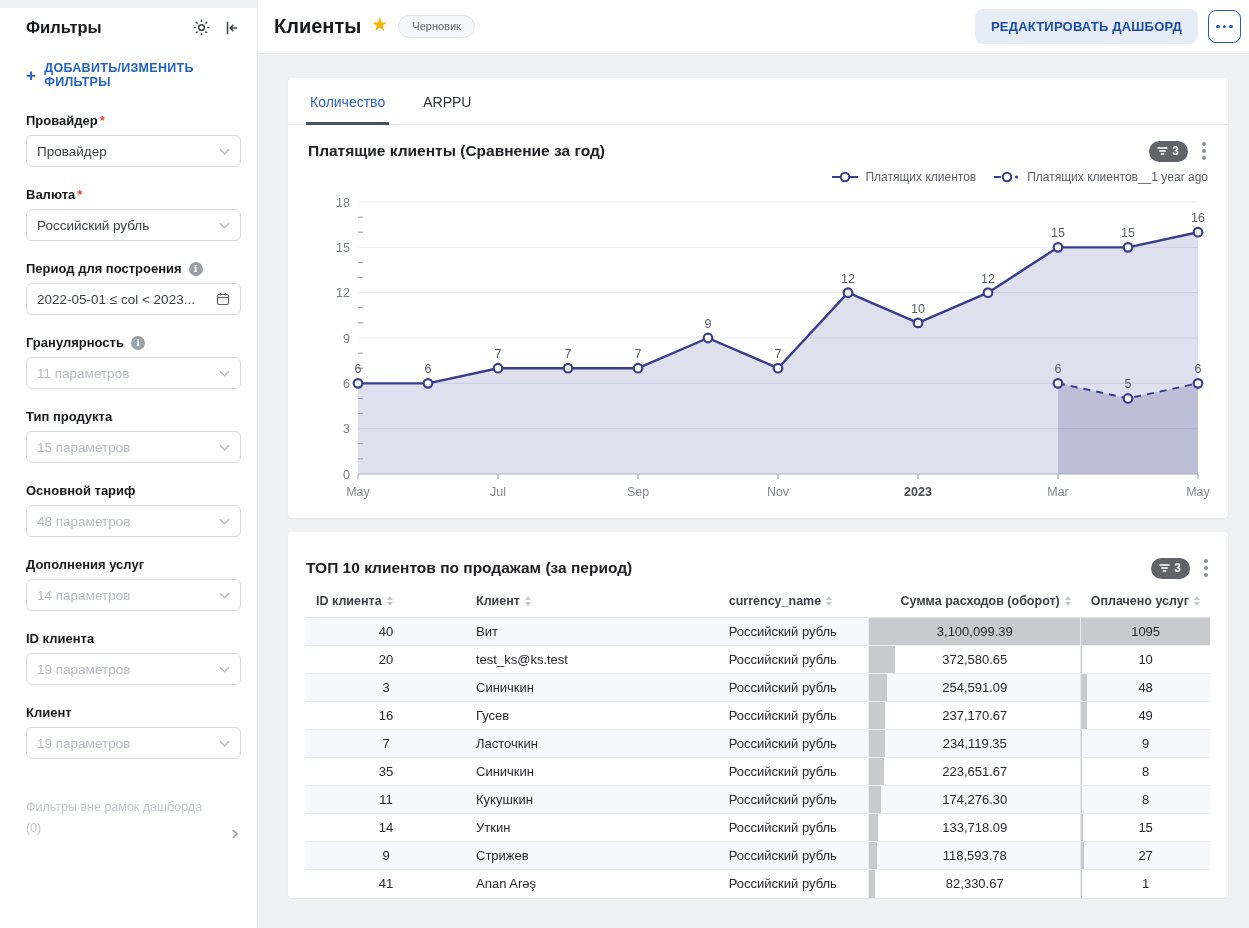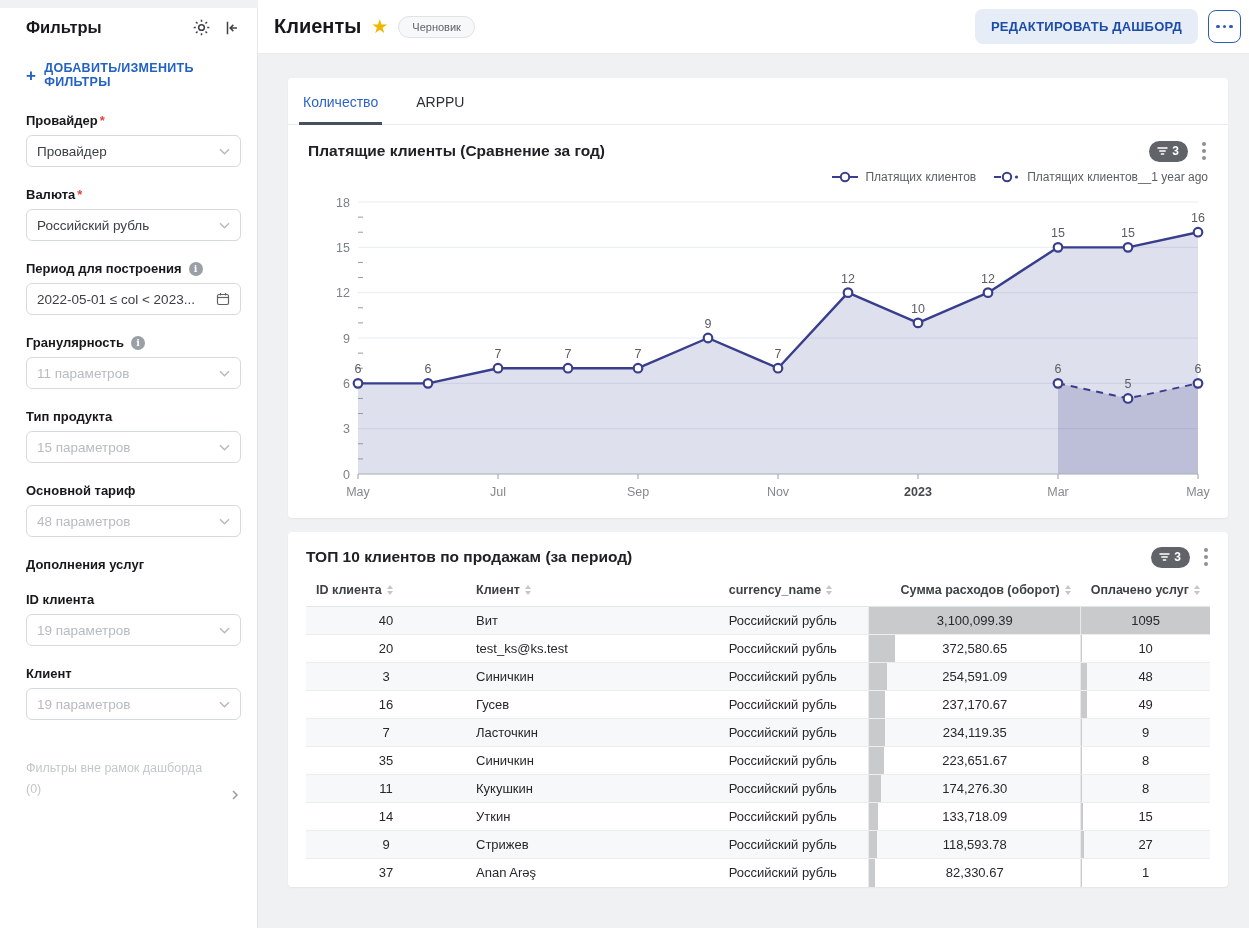--- a/index.html
+++ b/index.html
@@ -21,50 +21,50 @@
   .info-dot { width:14px; height:14px; border-radius:50%; background:#9aa0a6; color:#fff; font-size:9.5px; font-weight:700; display:inline-flex; align-items:center; justify-content:center; margin-left:7px; font-family:"DejaVu Serif",serif; }
   .select { height:32px; border:1px solid #d6d9dd; border-radius:6px; display:flex; align-items:center; justify-content:space-between; padding:0 10px; font-size:13.5px; color:#3c4043; background:#fff; cursor:pointer; }
   .select .val { overflow:hidden; white-space:nowrap; text-overflow:ellipsis; }
   .select.muted .val { color:#b7bbc1; }
   .sb-footer { margin-top:38px; display:flex; align-items:flex-end; justify-content:space-between; color:#c3c7cb; font-size:12.5px; line-height:1.7; cursor:pointer; }
   .sb-footer .txt { max-width:186px; }
 
   
   .main { position:absolute; left:258px; top:0; right:0; bottom:0; }
   .topbar { height:54px; background:#fff; border-bottom:1px solid #e9ebee; display:flex; align-items:center; justify-content:space-between; padding:0 8px 0 16px; }
-  .topbar-left { display:flex; align-items:center; gap:10px; }
+  .topbar-left { display:flex; gap:10px; }
   .page-title { font-size:20px; font-weight:700; color:#17181a; }
   .star { color:#f2b600; font-size:19px; line-height:1; }
   .draft-badge { background:#f7f8f9; border:1px solid #e0e2e6; border-radius:13px; padding:4px 13px; font-size:11px; color:#5f6368; }
   .topbar-right { display:flex; align-items:center; gap:10px; }
   .edit-btn { background:#e7edf7; color:#1b4ca8; border:none; border-radius:8px; font-family:inherit; font-size:13px; font-weight:700; letter-spacing:.2px; padding:10px 16px; cursor:pointer; }
   .more-btn { width:33px; height:33px; background:#fff; border:1.5px solid #2d5bb8; border-radius:8px; display:flex; align-items:center; justify-content:center; gap:3px; cursor:pointer; }
   .more-btn i { width:3.5px; height:3.5px; border-radius:50%; background:#2d5bb8; }
 
   .content { position:absolute; top:54px; left:0; right:0; bottom:0; padding:24px 21px 0 30px; }
   .card { background:#fff; border-radius:4px; box-shadow:0 1px 2px rgba(0,0,0,.05); }
 
   
-  .tabs-row { display:flex; padding:0 11px; border-bottom:1px solid #e9ebee; }
+  .tabs-row { display:flex; padding:0 18px; border-bottom:1px solid #e9ebee; }
   .tab { padding:16px 4px 12px; margin-right:30px; font-size:14px; color:#2b2f36; cursor:pointer; border-bottom:3px solid transparent; margin-bottom:-1px; }
   .tab.active { color:#2d63c8; border-bottom-color:#47505f; }
 
   
   .chart-section { padding:15px 20px 10px; }
   .sec-head { display:flex; align-items:center; justify-content:space-between; }
   .sec-title { font-size:15.5px; font-weight:700; color:#202124; }
   .sec-actions { display:flex; align-items:center; gap:12px; }
   .filter-badge { background:#606469; color:#fff; border-radius:11px; height:21px; padding:0 9px 0 8px; display:inline-flex; align-items:center; gap:4px; font-size:12px; font-weight:700; cursor:pointer; }
   .kebab { display:flex; flex-direction:column; gap:3px; cursor:pointer; padding:2px; }
   .kebab i { width:4px; height:4px; border-radius:50%; background:#8c9196; }
   .legend { display:flex; justify-content:flex-end; align-items:center; gap:18px; margin:8px 0 2px; }
   .legend-item { display:flex; align-items:center; gap:6px; font-size:12px; color:#5a5e63; cursor:pointer; }
 
   
-  .table-section { padding:14px 18px 0; }
+  .table-section { padding:25px 18px 0; }
   table { width:100%; border-collapse:collapse; margin-top:8px; font-size:13px; }
   thead th { font-size:12.5px; font-weight:700; color:#3e4145; padding:7px 10px 9px; border-bottom:1px solid #e3e5e8; white-space:nowrap; cursor:pointer; }
   thead th .hwrap { display:inline-flex; align-items:center; gap:5px; }
   .sort { display:inline-flex; flex-direction:column; gap:2px; }
   .sort i { width:0; height:0; border-left:3.5px solid transparent; border-right:3.5px solid transparent; }
   .sort .up { border-bottom:4px solid #c3c6ca; }
   .sort .dn { border-top:4px solid #c3c6ca; }
   tbody td { padding:6px 10px; border-top:1px solid #ecedf0; color:#26282b; height:28px; }
   tbody tr:first-child td { border-top:none; }
   tbody tr:nth-child(odd) { background:#f7f8f9; }
@@ -152,20 +152,26 @@
         <div class="filter-label">Основной тариф</div>
         <div class="select muted">
           <span class="val">48 параметров</span>
           <svg width="11" height="7" viewBox="0 0 11 7" fill="none" stroke="#b6bac0" stroke-width="1.5">
             <path d="M1 1.2 5.5 5.8 10 1.2"></path>
           </svg>
         </div>
       </div>
       <div class="filter-group">
         <div class="filter-label">Дополнения услуг</div>
+        <div class="select muted">
+          <span class="val">14 параметров</span>
+          <svg width="11" height="7" viewBox="0 0 11 7" fill="none" stroke="#b6bac0" stroke-width="1.5">
+            <path d="M1 1.2 5.5 5.8 10 1.2"></path>
+          </svg>
+        </div>
       </div>
       <div class="filter-group">
         <div class="filter-label">ID клиента</div>
         <div class="select muted">
           <span class="val">19 параметров</span>
           <svg width="11" height="7" viewBox="0 0 11 7" fill="none" stroke="#b6bac0" stroke-width="1.5">
             <path d="M1 1.2 5.5 5.8 10 1.2"></path>
           </svg>
         </div>
       </div>
@@ -451,21 +457,21 @@
                 <td class="r bar-cell"><div class="databar" style="width: 1.36986%;"></div><span class="cellval">15</span></td>
               </tr>
               <tr>
                 <td class="r">9</td>
                 <td>Стрижев</td>
                 <td>Российский рубль</td>
                 <td class="r bar-cell"><div class="databar" style="width: 3.82548%;"></div><span class="cellval">118,593.78</span></td>
                 <td class="r bar-cell"><div class="databar" style="width: 2.46575%;"></div><span class="cellval">27</span></td>
               </tr>
               <tr>
-                <td class="r">37</td>
+                <td class="r">41</td>
                 <td>Anan Arəş</td>
                 <td>Российский рубль</td>
                 <td class="r bar-cell"><div class="databar" style="width: 2.65574%;"></div><span class="cellval">82,330.67</span></td>
                 <td class="r bar-cell"><div class="databar" style="width: 0.0913242%;"></div><span class="cellval">1</span></td>
               </tr>
             </tbody>
         </table>
       </div>
     </div>
   </div>

